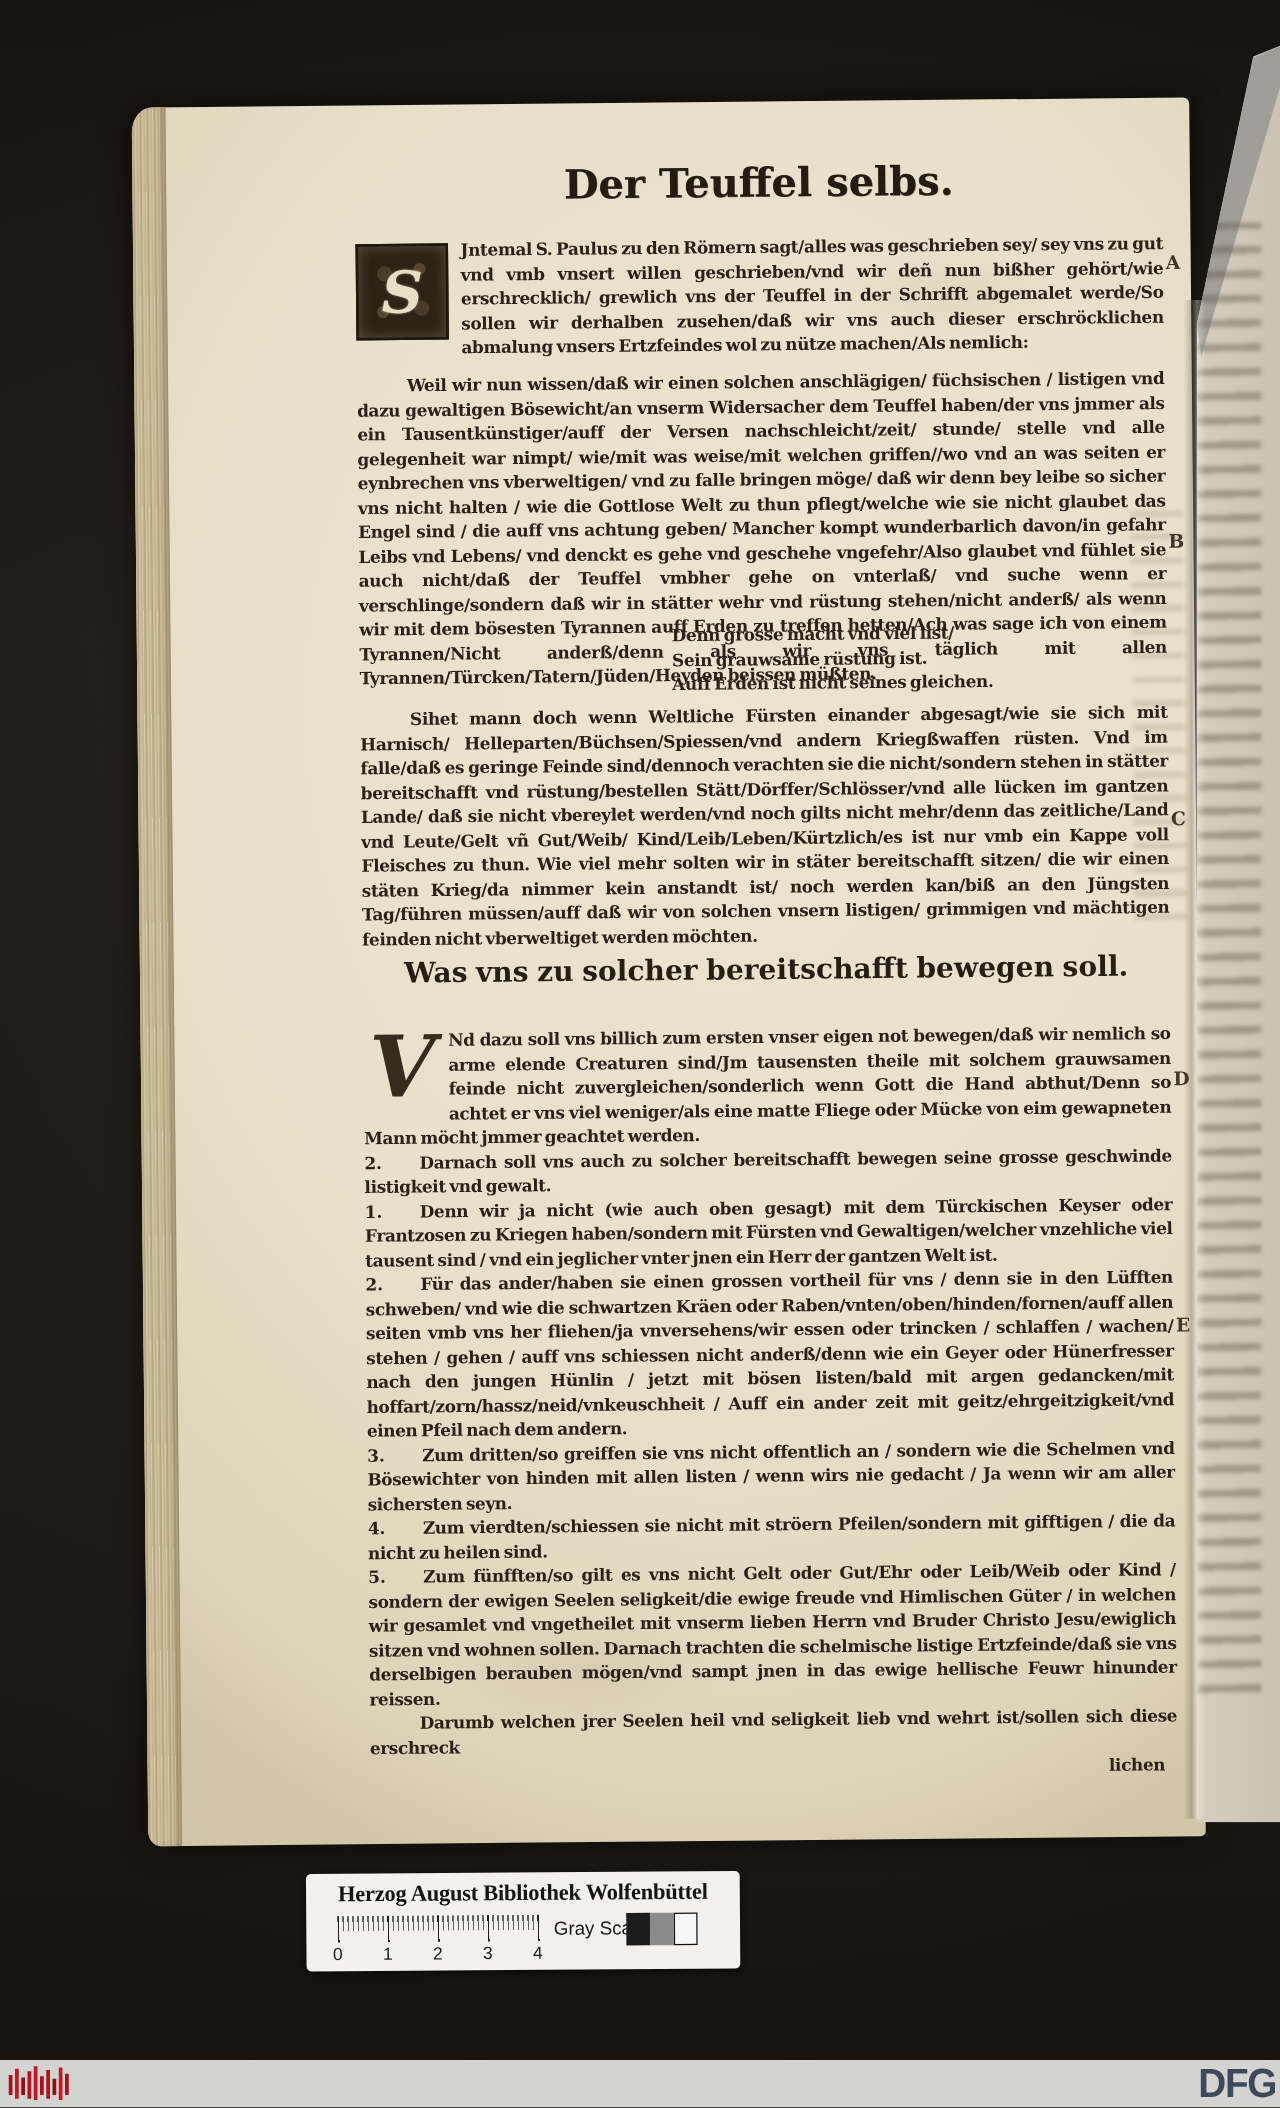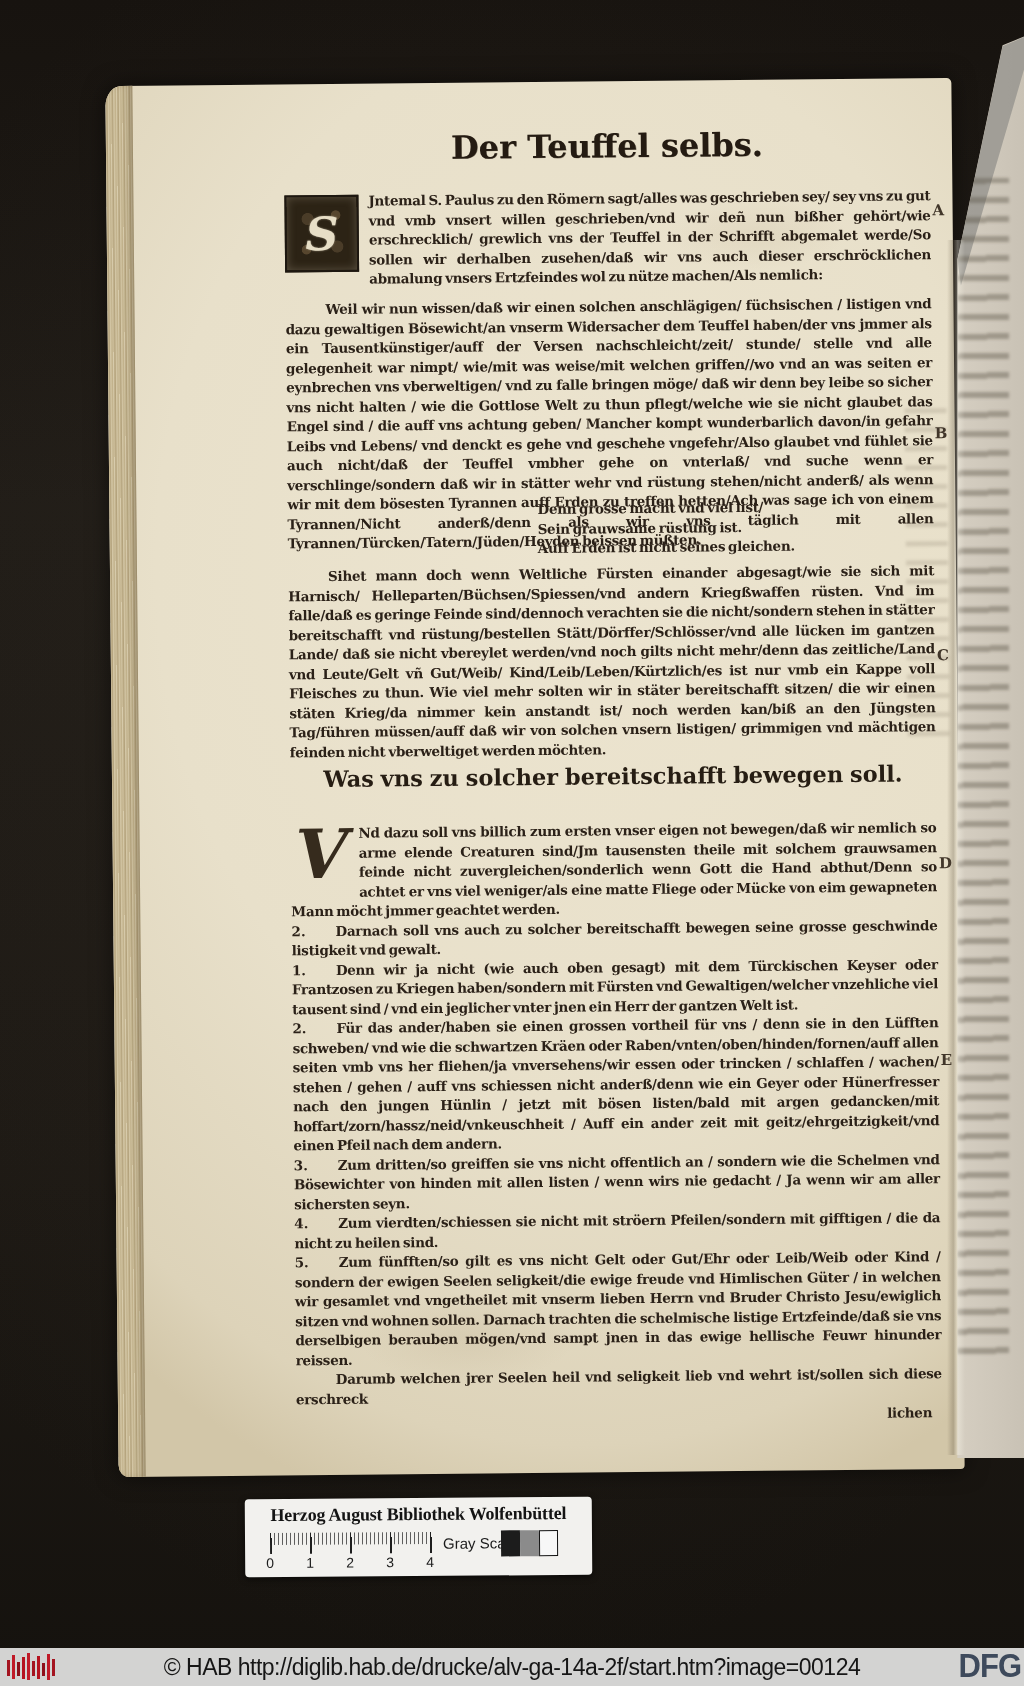--- a/index.html
+++ b/index.html
@@ -246,15 +246,14 @@
     <rect x="7" y="3" width="3" height="24" fill="#c01a28"></rect>
     <rect x="12" y="10" width="3" height="14" fill="#8f101b"></rect>
     <rect x="17" y="5" width="3" height="22" fill="#b5121f"></rect>
     <rect x="22" y="1" width="3" height="27" fill="#c01a28"></rect>
     <rect x="27" y="9" width="3" height="15" fill="#a41420"></rect>
     <rect x="32" y="4" width="3" height="23" fill="#b5121f"></rect>
     <rect x="37" y="11" width="3" height="13" fill="#8f101b"></rect>
     <rect x="42" y="2" width="3" height="26" fill="#c01a28"></rect>
     <rect x="47" y="7" width="3" height="17" fill="#a41420"></rect>
   </svg>
-  <div class="footer-url">© HAB http://diglib.hab.de/drucke/alv-ga-14a-2f/start.htm?image=00124</div>
   <div class="dfg-logo">DFG</div>
 </div>
 
 </body></html>

